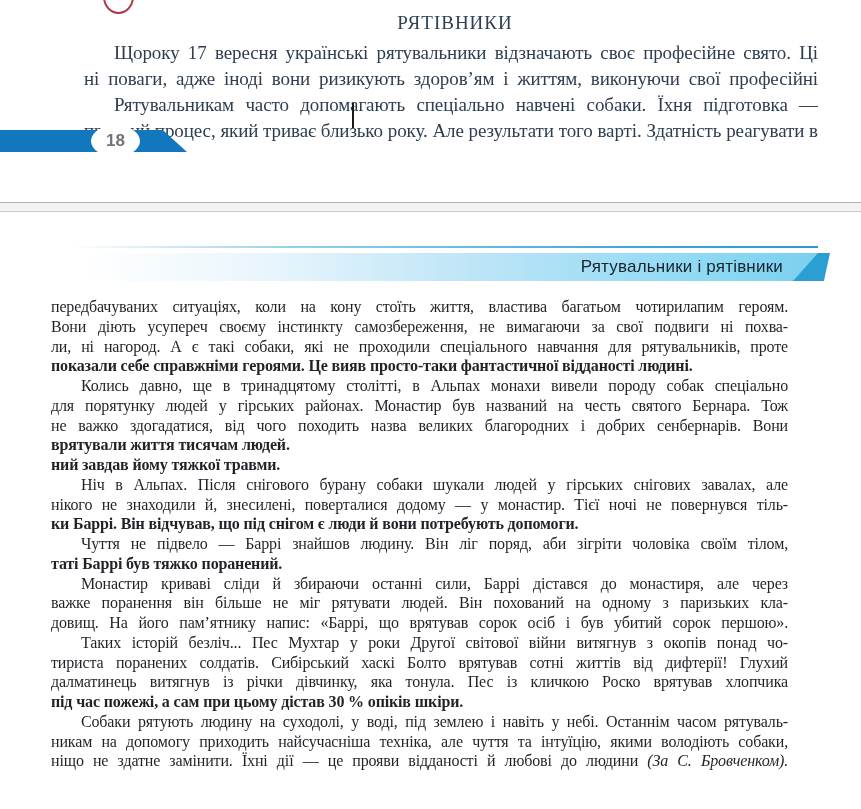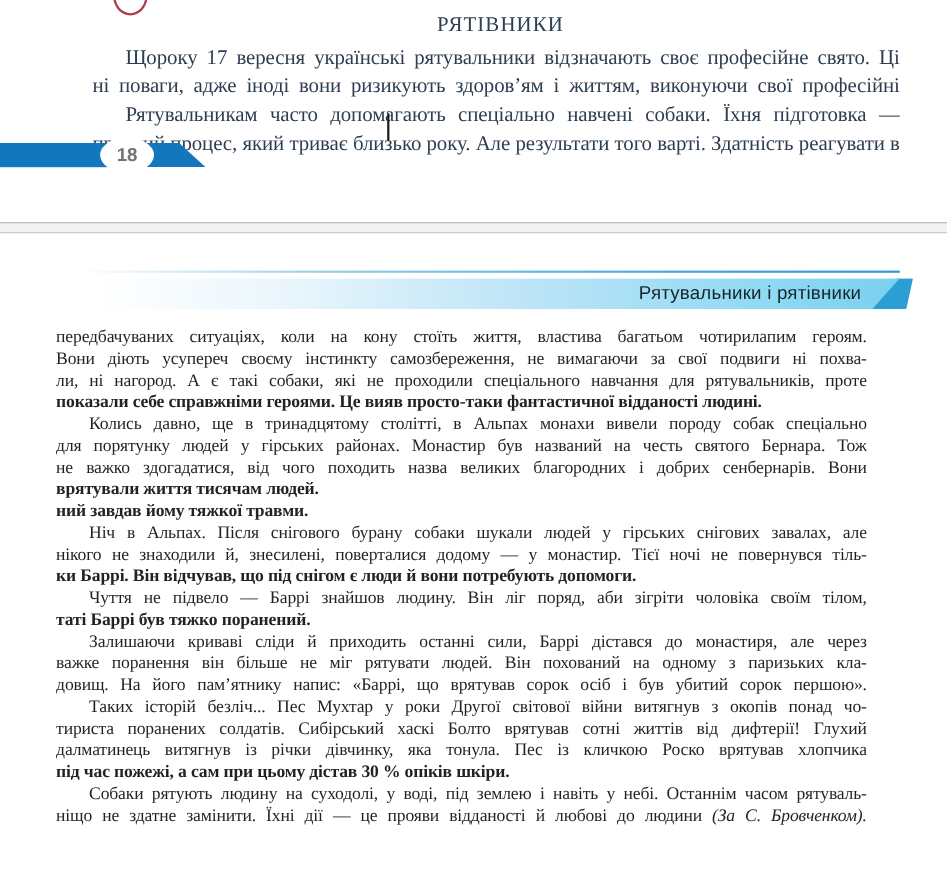--- a/index.html
+++ b/index.html
@@ -142,32 +142,33 @@
       <div>
           <div class="tline findent">Ніч в Альпах. Після снігового бурану собаки шукали людей у гірських снігових завалах, але</div>
           <div class="tline">нікого не знаходили й, знесилені, поверталися додому — у монастир. Тієї ночі не повернувся тіль-</div>
           <div class="tline lastline">ки Баррі. Він відчував, що під снігом є люди й вони потребують допомоги.</div>
         </div>
       <div>
           <div class="tline findent">Чуття не підвело — Баррі знайшов людину. Він ліг поряд, аби зігріти чоловіка своїм тілом,</div>
           <div class="tline lastline">таті Баррі був тяжко поранений.</div>
         </div>
       <div>
-          <div class="tline findent">Залишаючи криваві сліди й приходить останні сили, Баррі дістався до монастиря, але через</div>
+          <div class="tline findent">Монастир криваві сліди й збираючи останні сили, Баррі дістався до монастиря, але через</div>
           <div class="tline">важке поранення він більше не міг рятувати людей. Він похований на одному з паризьких кла-</div>
           <div class="tline">довищ. На його пам’ятнику напис: «Баррі, що врятував сорок осіб і був убитий сорок першою».</div>
         </div>
       <div>
           <div class="tline findent">Таких історій безліч... Пес Мухтар у роки Другої світової війни витягнув з окопів понад чо-</div>
           <div class="tline">тириста поранених солдатів. Сибірський хаскі Болто врятував сотні життів від дифтерії! Глухий</div>
           <div class="tline">далматинець витягнув із річки дівчинку, яка тонула. Пес із кличкою Роско врятував хлопчика</div>
           <div class="tline lastline">під час пожежі, а сам при цьому дістав 30 % опіків шкіри.</div>
         </div>
       <div>
           <div class="tline findent">Собаки рятують людину на суходолі, у воді, під землею і навіть у небі. Останнім часом рятуваль-</div>
+          <div class="tline">никам на допомогу приходить найсучасніша техніка, але чуття та інтуїцію, якими володіють собаки,</div>
         </div>
       <div class="tline fullline">
         <span>ніщо не здатне замінити. Їхні дії — це прояви відданості й любові до людини </span><span class="ital">(За С. Бровченком).</span>
       </div>
     </div>
   </section>
 
 </div>
 
 </body></html>

